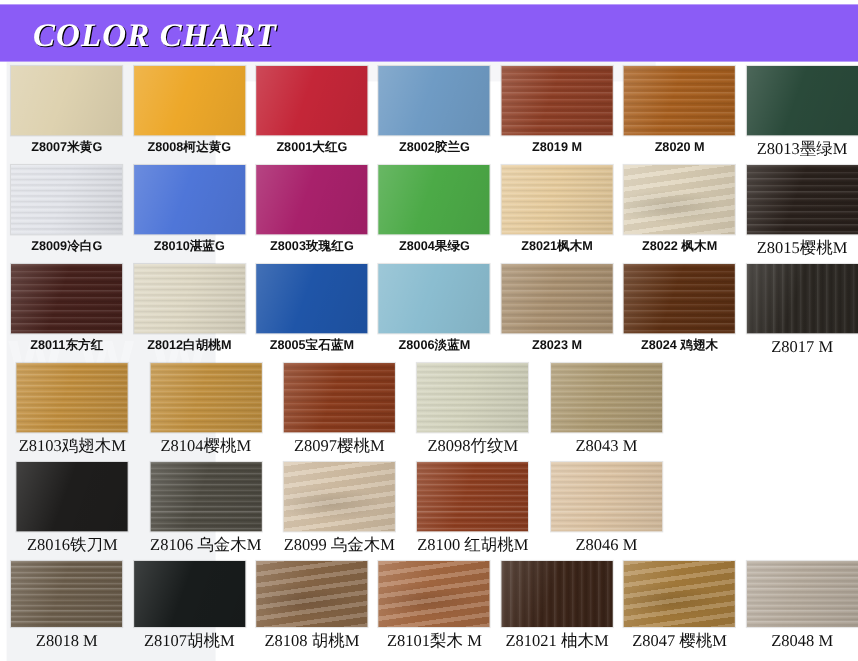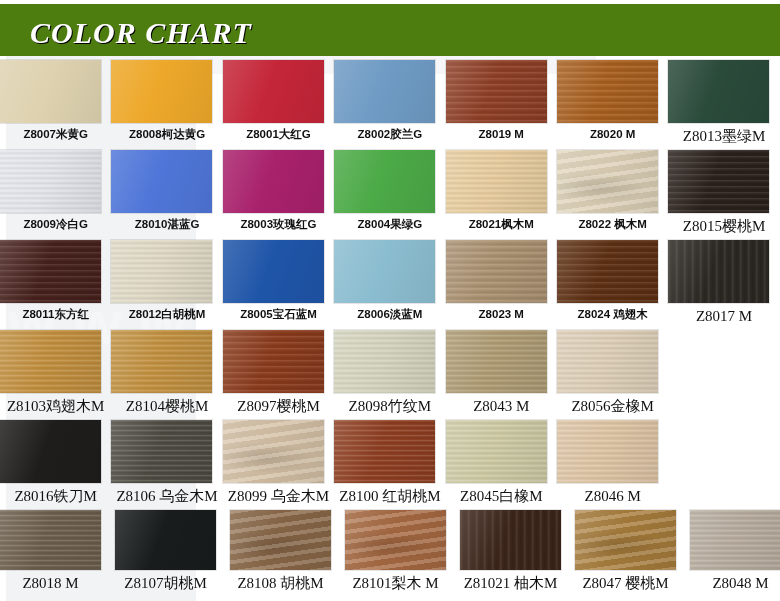--- a/index.html
+++ b/index.html
@@ -6,21 +6,21 @@
   body{
     width:780px;height:601px;
     background:#ffffff;
     font-family:"Liberation Sans","DejaVu Sans",sans-serif;
     overflow:hidden;
     position:relative;
   }
   
   #header-banner{
     position:absolute;left:0;top:4px;width:780px;height:52px;
-    background:#4d7c0f;
+    background:#8b5cf6;
   }
   #header-title{
     position:absolute;left:30px;top:12px;
     font-family:"Liberation Serif","DejaVu Serif",serif;
     font-style:italic;font-weight:bold;
     font-size:30px;letter-spacing:1px;color:#ffffff;
     text-shadow:1px 1px 0 #000;
     white-space:nowrap;
   }
   
@@ -44,25 +44,25 @@
   
   #grid{
     position:absolute;left:0;top:60px;width:780px;
     z-index:10;
   }
   .chart-row{
     position:relative;
     height:90px;
     display:flex;
   }
-  .chart-row.last{height:85px;gap:14px;}
+  .chart-row.last{height:85px;}
   .swatch-cell{
     width:111.4px;
     position:relative;
-    display:flex;flex-direction:column;
+    display:flex;flex-direction:column;align-items:center;padding-left:10px;
   }
   .swatch{
     width:101px;height:63px;
     box-sizing:border-box;
     position:relative;overflow:hidden;
     box-shadow:0 0 0 1px rgba(0,0,0,.10);
   }
   .chart-row.last .swatch{height:60px;}
   .swatch .grain{
     position:absolute;inset:0;
@@ -316,27 +316,20 @@
         </div>
         <div class="swatch-label serif">Z8098竹纹M</div>
       </div>
       <div class="swatch-cell">
         <div class="swatch" style="background: rgb(173, 154, 114);">
           <div class="grain grain-hfine"></div>
           <div class="gloss"></div>
         </div>
         <div class="swatch-label serif">Z8043      M</div>
       </div>
-      <div class="swatch-cell">
-        <div class="swatch" style="background: rgb(220, 205, 182);">
-          <div class="grain grain-hfine"></div>
-          <div class="gloss"></div>
-        </div>
-        <div class="swatch-label serif">Z8056金橡M</div>
-      </div>
     </div>
     <div class="chart-row">
       <div class="swatch-cell">
         <div class="swatch" style="background: rgb(30, 29, 28);">
           <div class="grain grain-none"></div>
           <div class="gloss"></div>
         </div>
         <div class="swatch-label serif">Z8016铁刀M</div>
       </div>
       <div class="swatch-cell">
@@ -352,27 +345,20 @@
           <div class="gloss"></div>
         </div>
         <div class="swatch-label serif">Z8099  乌金木M</div>
       </div>
       <div class="swatch-cell">
         <div class="swatch" style="background: rgb(140, 60, 30);">
           <div class="grain grain-hfine"></div>
           <div class="gloss"></div>
         </div>
         <div class="swatch-label serif">Z8100  红胡桃M</div>
-      </div>
-      <div class="swatch-cell">
-        <div class="swatch" style="background: rgb(204, 201, 163);">
-          <div class="grain grain-hfine"></div>
-          <div class="gloss"></div>
-        </div>
-        <div class="swatch-label serif">Z8045白橡M</div>
       </div>
       <div class="swatch-cell">
         <div class="swatch" style="background: rgb(220, 195, 163);">
           <div class="grain grain-hfine"></div>
           <div class="gloss"></div>
         </div>
         <div class="swatch-label serif">Z8046      M</div>
       </div>
     </div>
     <div class="chart-row last">

